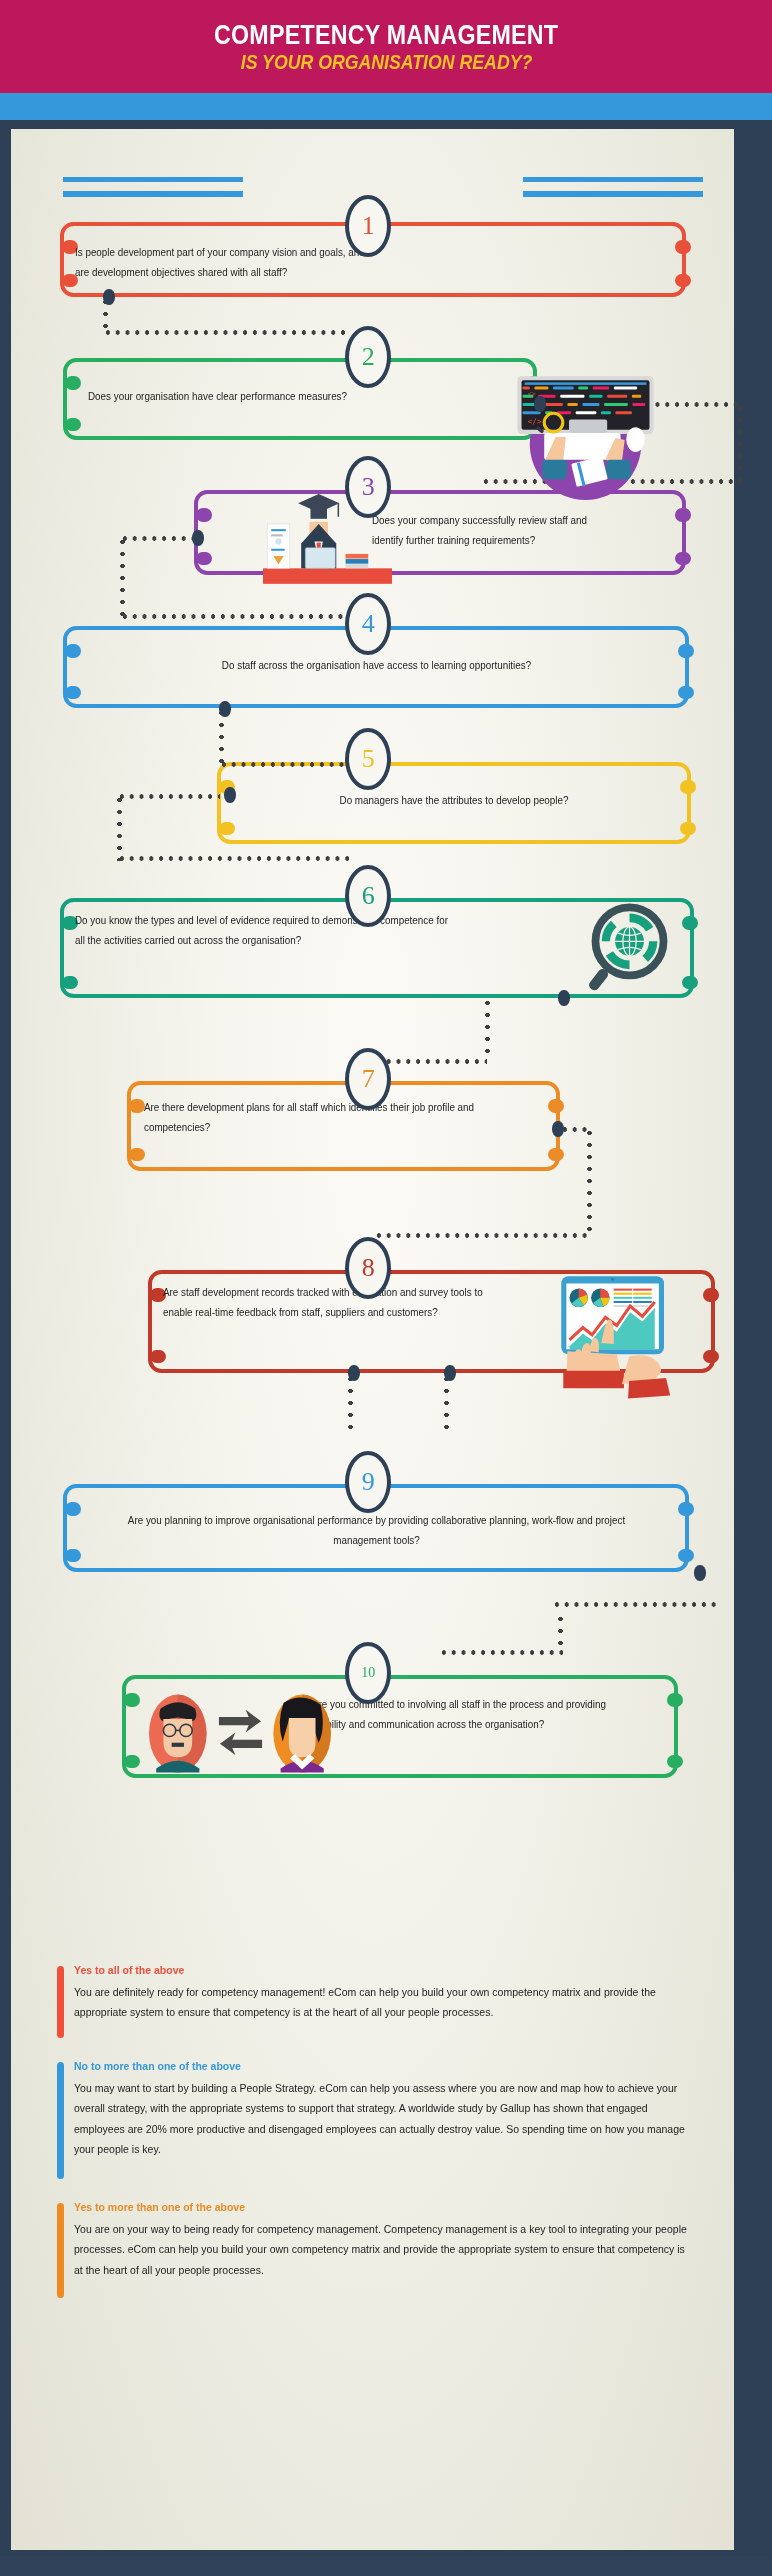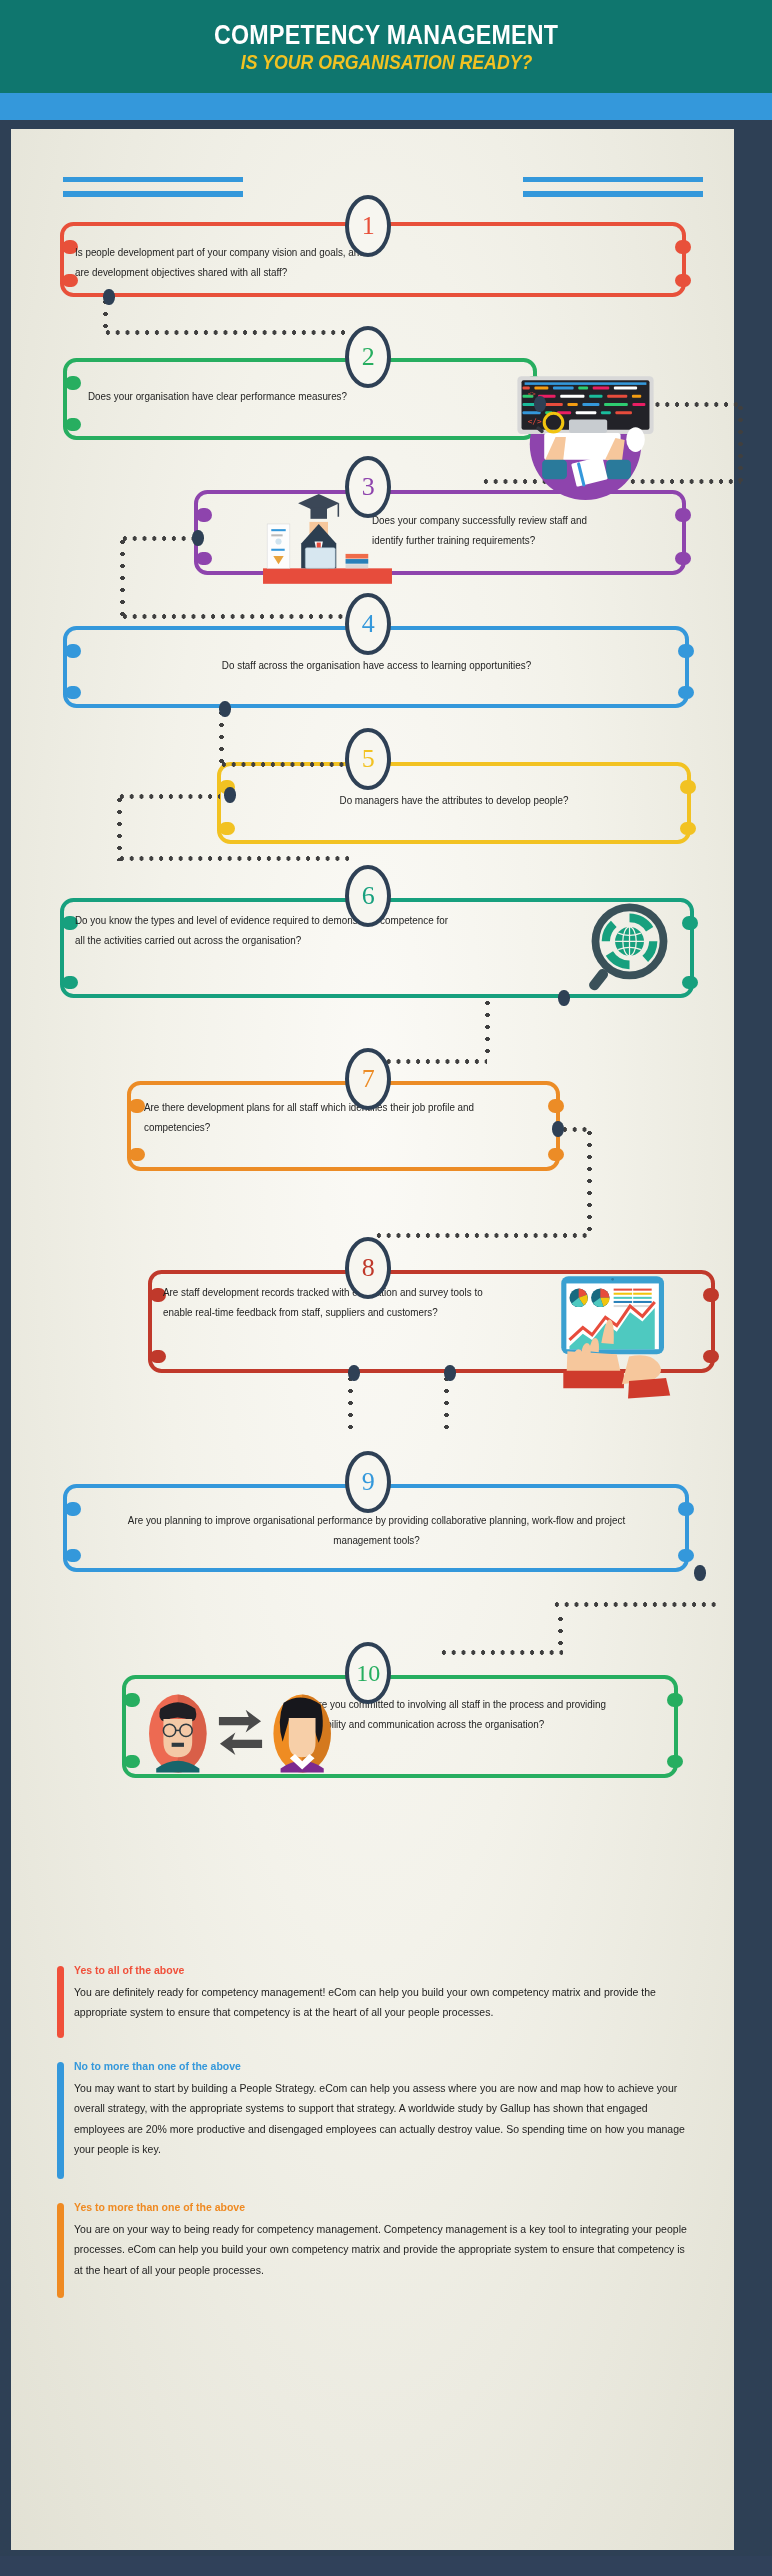--- a/index.html
+++ b/index.html
@@ -6,21 +6,21 @@
   body{
     width:773px;height:2680px;
     background:#2e4055;
     font-family:"Liberation Sans", sans-serif;
     overflow:hidden;
     position:relative;
   }
   
   #header{
     position:absolute;left:0;top:0;width:773px;height:94px;
-    background:#0f766e;
+    background:#be185d;
     display:flex;flex-direction:column;align-items:center;justify-content:center;
   }
   #title{
     color:#ffffff;font-weight:bold;font-size:27px;letter-spacing:0.3px;
     font-family:"Liberation Sans Narrow","Liberation Sans",sans-serif;
     transform:scaleX(0.86);
     margin:0 0 3.1px 0;line-height:1;
   }
   #subtitle{
     color:#f2c222;font-weight:bold;font-style:italic;font-size:20.6px;
@@ -339,21 +339,21 @@
       </div>
       <div class="qnum" style="left: 334px; top: 1322px; color: rgb(52, 152, 219);">9</div>
       <div class="qtext ctr" style="left: 72px; top: 1382px; width: 587px;">Are you planning to improve organisational performance by providing collaborative planning, work-flow and project management tools?</div>
       <div class="qbox" style="left: 111px; top: 1546px; width: 556px; height: 103px; border-color: rgb(39, 174, 96);">
         <div style="position: absolute; width: 15.5px; height: 13.4px; background: rgb(39, 174, 96); border-radius: 7.2px; left: -2.1px; top: 14.4px;"></div>
         <div style="position: absolute; width: 15.5px; height: 13.4px; background: rgb(39, 174, 96); border-radius: 7.2px; left: 541px; top: 14.4px;"></div>
         <div style="position: absolute; width: 15.5px; height: 13.4px; background: rgb(39, 174, 96); border-radius: 7.2px; left: -2.1px; top: 76px;"></div>
         <div style="position: absolute; width: 15.5px; height: 13.4px; background: rgb(39, 174, 96); border-radius: 7.2px; left: 541px; top: 76px;"></div>
         <div class="gap" style="left: 224px; top: -1px; width: 36px; background: rgb(243, 242, 234);"></div>
       </div>
-      <div class="qnum" style="left: 334px; top: 1513px; color: rgb(39, 174, 96); font-size: 24px;">10</div>
+      <div class="qnum" style="left: 334px; top: 1513px; color: rgb(39, 174, 96); font-size: 14px;">10</div>
       <div class="qtext" style="left: 301px; top: 1566px; width: 330px;">Are you committed to involving all staff in the process and providing visibility and communication across the organisation?</div>
       <div class="illus" style="left: 137px; top: 1561px; width: 185px; height: 88px;"><svg width="185" height="88" viewBox="0 0 360 170">
           <ellipse cx="58" cy="84" rx="56" ry="76" fill="#ed6a52"></ellipse>
           <path d="M58 8 a56 76 0 0 1 56 76 a56 76 0 0 1 -56 76 z" fill="#c2523c" opacity="0.45"></path>
           <path d="M24 36 q34 -26 68 0 q6 22 -6 24 q-28 -14 -56 0 q-12 -4 -6 -24z" fill="#1f1f24"></path>
           <path d="M30 56 h56 v44 q0 30 -28 30 q-28 0 -28 -30z" fill="#f4c9a6"></path>
           <circle cx="42" cy="78" r="12" fill="none" stroke="#2f3a40" stroke-width="3"></circle>
           <circle cx="74" cy="78" r="12" fill="none" stroke="#2f3a40" stroke-width="3"></circle>
           <line x1="54" y1="78" x2="62" y2="78" stroke="#2f3a40" stroke-width="3"></line>
           <path d="M46 102 h24 v8 h-24z" fill="#2f3a40"></path>

